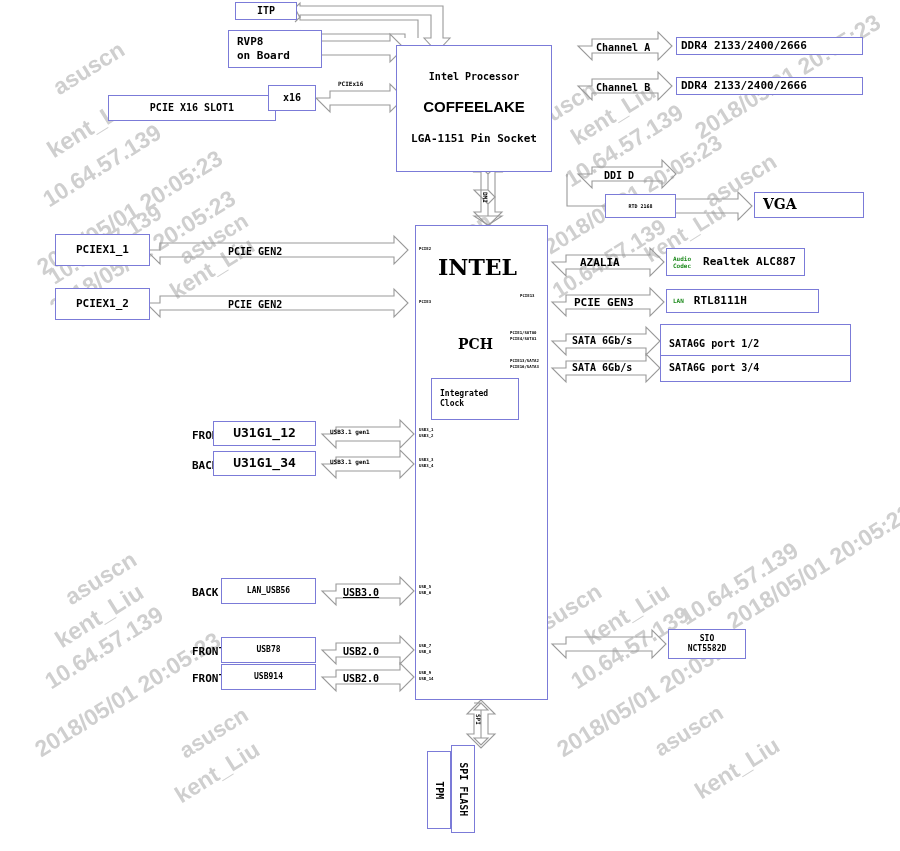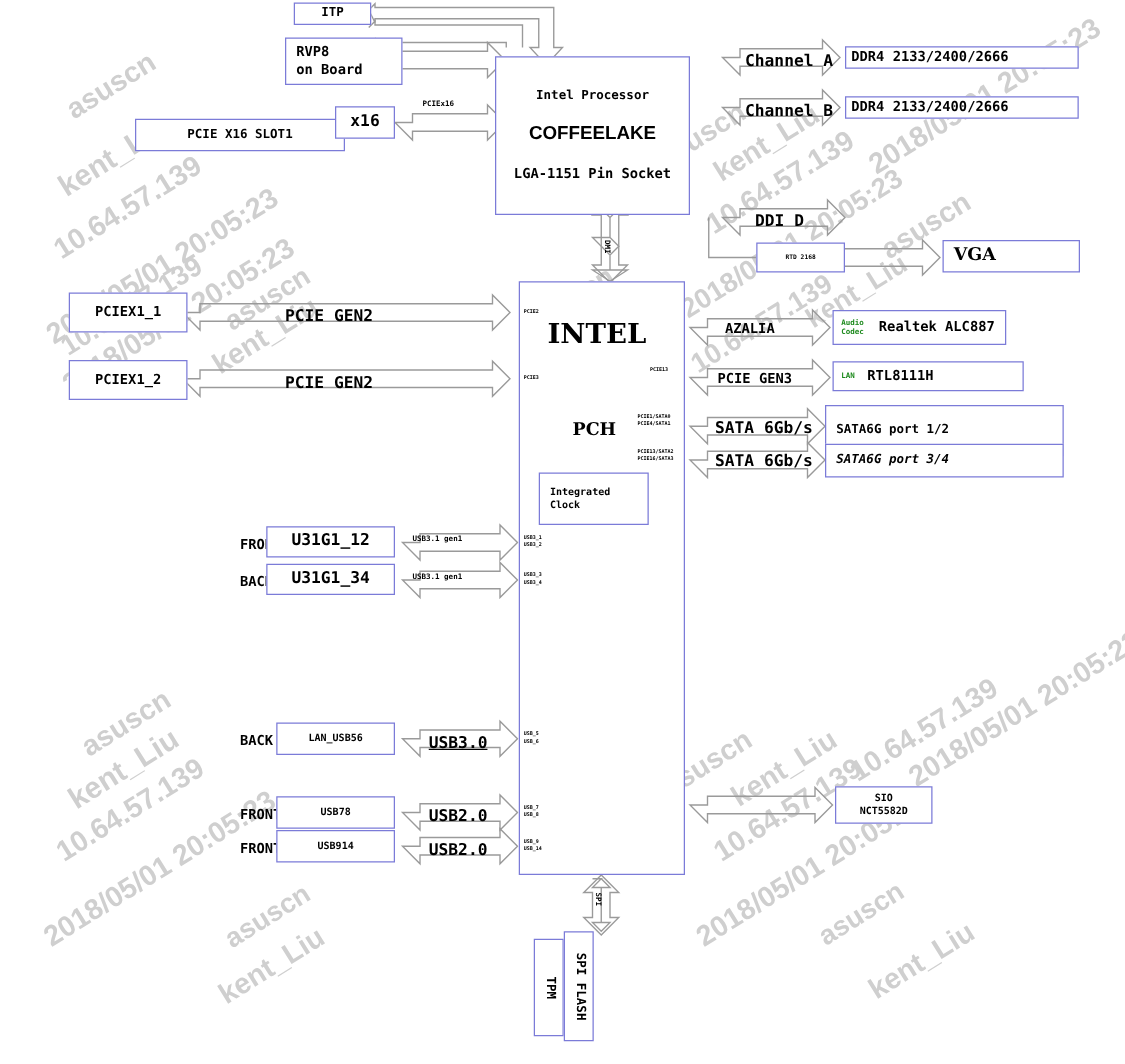--- a/index.html
+++ b/index.html
@@ -14,21 +14,21 @@
 
   
   .box{position:absolute;border:1px solid #7b7bd8;background:#fff;
        box-sizing:border-box;display:flex;align-items:center;
        justify-content:center;text-align:center;}
   .box span{display:block;line-height:1.25;}
 
   .lbl{position:absolute;white-space:pre;color:#000;line-height:1.25;}
 
   
-  .f5{font-size:5px}.f6{font-size:6px}.f7{font-size:13px}.f8{font-size:8px}
+  .f5{font-size:5px}.f6{font-size:6px}.f7{font-size:10px}.f8{font-size:8px}
   .f9{font-size:11px}.f10{font-size:10px}.f13{font-size:13px}.f14{font-size:14px}.f22{font-size:22px}
   .bold{font-weight:bold}
   .serif{font-family:"DejaVu Serif","Liberation Serif",serif;}
   .sans{font-family:"Liberation Sans",sans-serif;text-align:right;}
   .mono{font-family:"DejaVu Sans Mono","Liberation Mono",monospace;}
   .grn{color:#1d8a1d;}
 
   
   svg.arrows{position:absolute;left:0;top:0;width:900px;height:851px;
              pointer-events:none;}
@@ -234,21 +234,21 @@
   <div class="box" style="left:666px;top:289px;width:153px;height:24px;justify-content:flex-start;padding-left:6px;">
     <div style="display:flex;align-items:center;">
       <span class="f6 bold mono grn">LAN</span>
       <span class="f9 bold mono" style="margin-left:10px;">RTL8111H</span>
     </div>
   </div>
 
   <div class="box" style="left:660px;top:324px;width:191px;height:41px;justify-content:flex-start;padding-left:8px;">
     <span class="f10 bold mono">SATA6G port 1/2</span>
   </div>
-  <div class="box" style="left:660px;top:355px;width:191px;height:27px;justify-content:flex-start;padding-left:8px;font-style:italic;">
+  <div class="box" style="left:660px;top:355px;width:191px;height:27px;justify-content:flex-start;padding-left:8px;">
     <span class="f10 bold mono">SATA6G port 3/4</span>
   </div>
 
   <div class="lbl f9 bold mono" style="left:192px;top:429px;">FRONT</div>
   <div class="box" style="left:213px;top:421px;width:103px;height:25px;">
     <span class="f13 bold mono">U31G1_12</span>
   </div>
   <div class="lbl f6 bold mono" style="left:330px;top:428px;">USB3.1 gen1</div>
 
   <div class="lbl f9 bold mono" style="left:192px;top:459px;">BACK</div>

